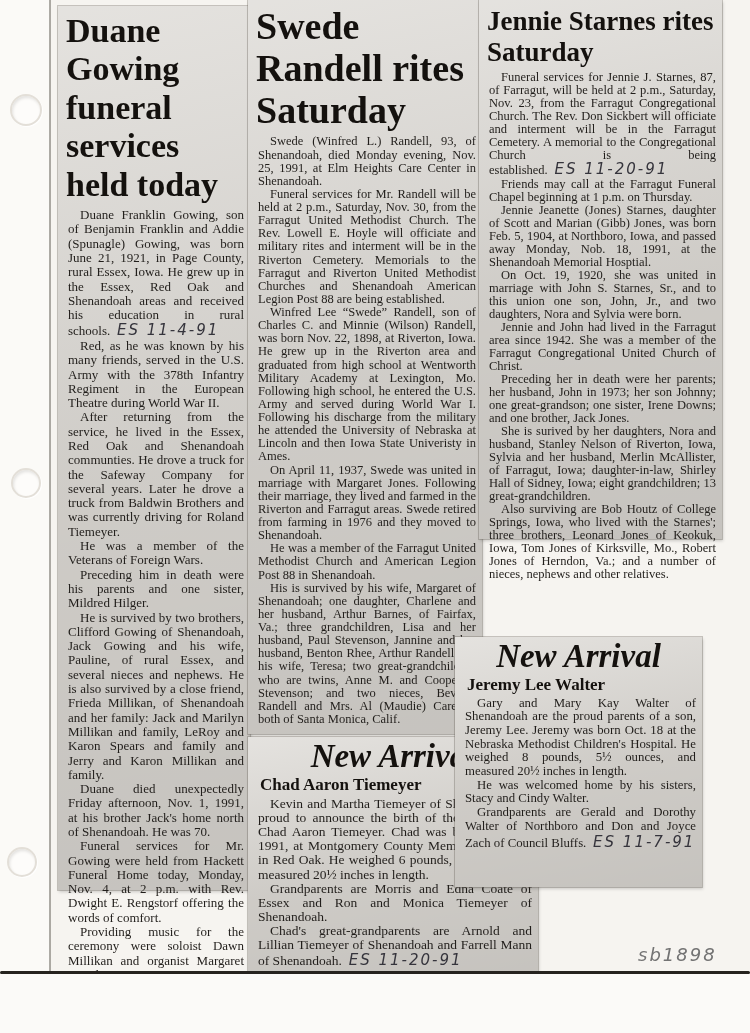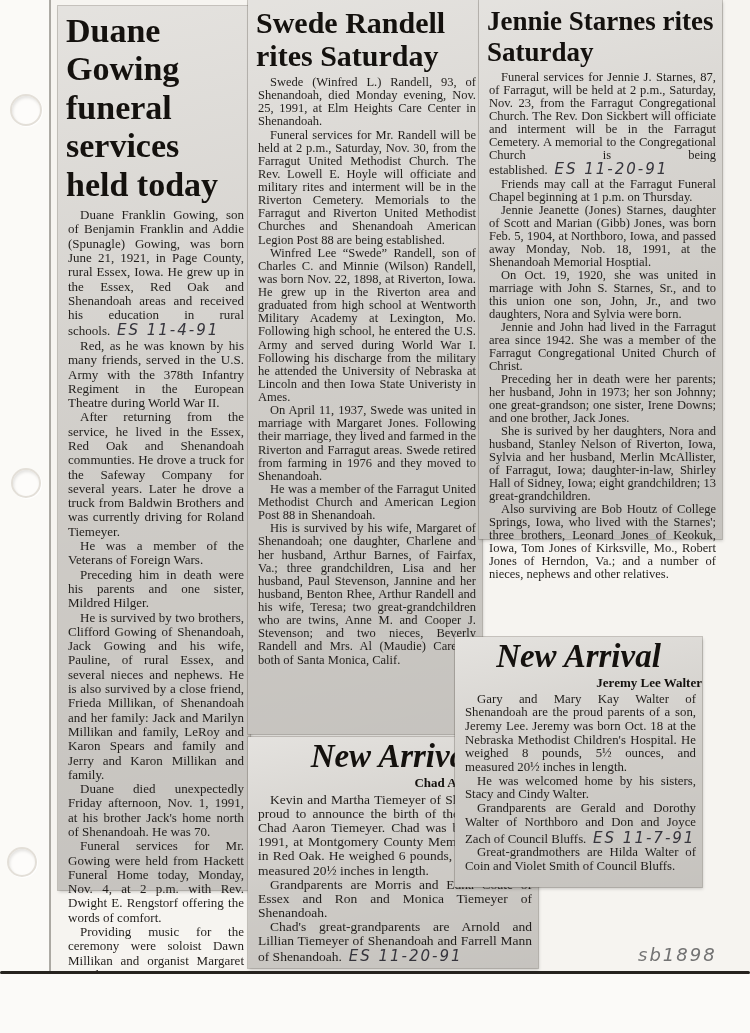--- a/index.html
+++ b/index.html
@@ -25,35 +25,35 @@
            box-shadow:6px 8px 0 -1px #9a958e,2px 18px 0 -1px #8b8782,10px 26px 0 -1px #a09b93,
                       4px 40px 0 -1px #8b8782,-4px 100px 0 -1px #9a958e;}
   .clipping{position:absolute;background:#d9d6d1;color:#211e1b;
             background-image:linear-gradient(168deg,rgba(255,255,255,.30),rgba(0,0,0,.05) 55%,rgba(0,0,0,.09));
             box-shadow:0 0 0 1px rgba(110,104,95,.35),1px 2px 3px rgba(0,0,0,.18);}
   .clipping .body{padding:0 6px 4px 10px;}
   .para{margin:0;text-indent:12px;text-align:justify;}
   h1.headline{margin:0;padding:6px 4px 4px 8px;font-weight:bold;color:#14110e;
               font-family:"Liberation Serif",serif;}
   .gowing h1.headline{font-size:34px;line-height:1.13;}
-  .randell h1.headline{font-size:30px;line-height:1.10;}
+  .randell h1.headline{font-size:38px;line-height:1.10;}
   .starnes h1.headline{font-size:27px;line-height:1.13;}
   .gowing .para{font-size:13px;line-height:1.10;}
   .randell .para{font-size:12.5px;line-height:1.05;}
   .starnes .para{font-size:12.5px;line-height:1.04;}
   .tiemeyer .para{font-size:13.5px;line-height:1.05;}
   .walter .para{font-size:12.8px;line-height:1.07;}
   .gowing{left:58px;top:6px;width:192px;height:884px;}
   .randell{left:248px;top:0px;width:234px;height:734px;}
   .tiemeyer{left:248px;top:737px;width:290px;min-height:228px;}
   .starnes{left:479px;top:0px;width:243px;height:539px;}
   .walter{left:455px;top:637px;width:247px;min-height:250px;}
   .kicker{margin:2px 0 0 0;text-align:center;font-style:italic;font-weight:bold;
           font-size:33px;line-height:1.05;color:#14110e;}
-  .baby-name{margin:1px 0 2px 12px;text-align:right;font-weight:bold;font-size:13px;
+  .baby-name{margin:1px 0 2px 12px;text-align:left;font-weight:bold;font-size:17px;
              color:#14110e;}
   .handwriting{font-family:"DejaVu Sans",sans-serif;font-style:italic;
                font-size:15px;letter-spacing:2px;color:#35343c;white-space:nowrap;}
   .archival-code{position:absolute;left:638px;top:944px;
                  font-family:"DejaVu Sans",sans-serif;font-style:italic;
                  font-size:18px;letter-spacing:2px;color:#737373;}
 </style>
 </head>
 <body>
 
@@ -119,21 +119,20 @@
       </div>
   </div>
 
   <div class="clipping walter">
     <h2 class="kicker">New Arrival</h2>
     <div class="baby-name">Jeremy Lee Walter</div>
     <div class="body">
         <p class="para">Gary and Mary Kay Walter of Shenandoah are the proud parents of a son, Jeremy Lee. Jeremy was born Oct. 18 at the Nebraska Methodist Children's Hospital. He weighed 8 pounds, 5½ ounces, and measured 20½ inches in length.</p>
         <p class="para">He was welcomed home by his sisters, Stacy and Cindy Walter.</p>
         <p class="para">Grandparents are Gerald and Dorothy Walter of Northboro and Don and Joyce Zach of Council Bluffs.<span class="handwriting">&nbsp;ES 11-7-91</span></p>
-        <p class="para">Great-grandmothers are Hilda Walter of Coin and Violet Smith of Council Bluffs.</p>
       </div>
   </div>
 
   <div class="archival-code">sb1898</div>
 
   <div class="sheet-bottom-edge"></div>
   <div class="below-edge"></div>
 </div>
 
 </body></html>

